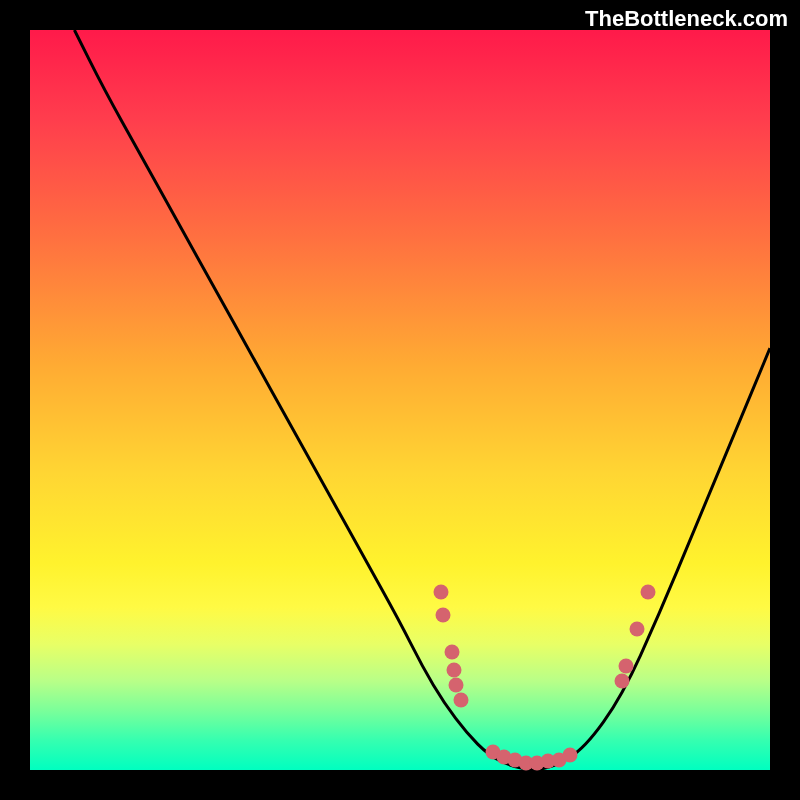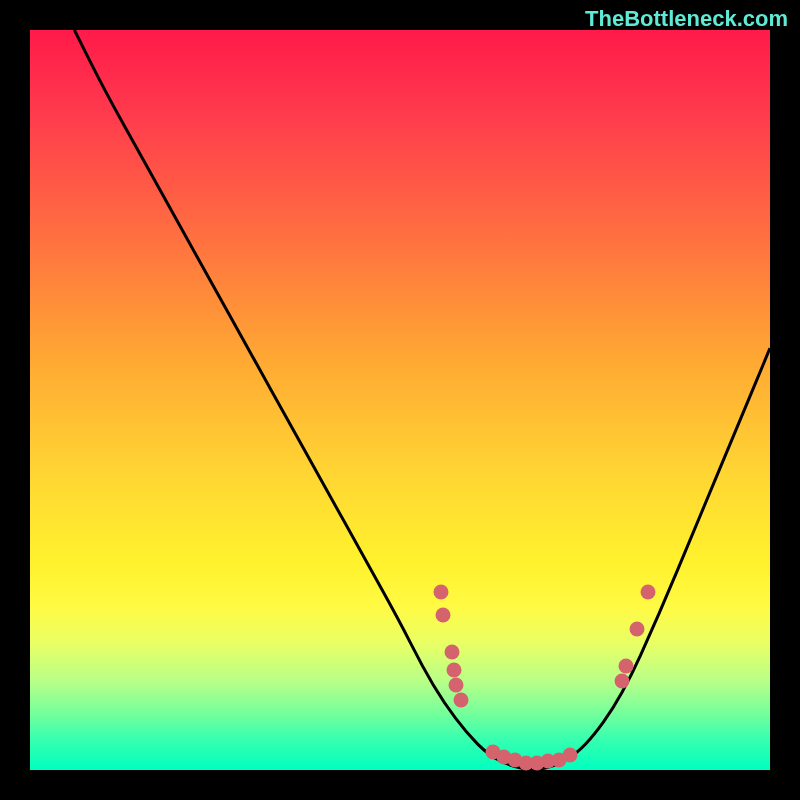--- a/index.html
+++ b/index.html
@@ -9,21 +9,21 @@
     width: 800px;
     height: 800px;
     position: relative;
     overflow: hidden;
     font-family: Arial, sans-serif;
   }
   .watermark {
     position: absolute;
     top: 6px;
     right: 12px;
-    color: #5eead4;
+    color: #ffffff;
     font-size: 22px;
     font-weight: bold;
     z-index: 10;
     margin-left: 40px;
   }
   .plot-area {
     position: absolute;
     left: 30px;
     top: 30px;
     width: 740px;

